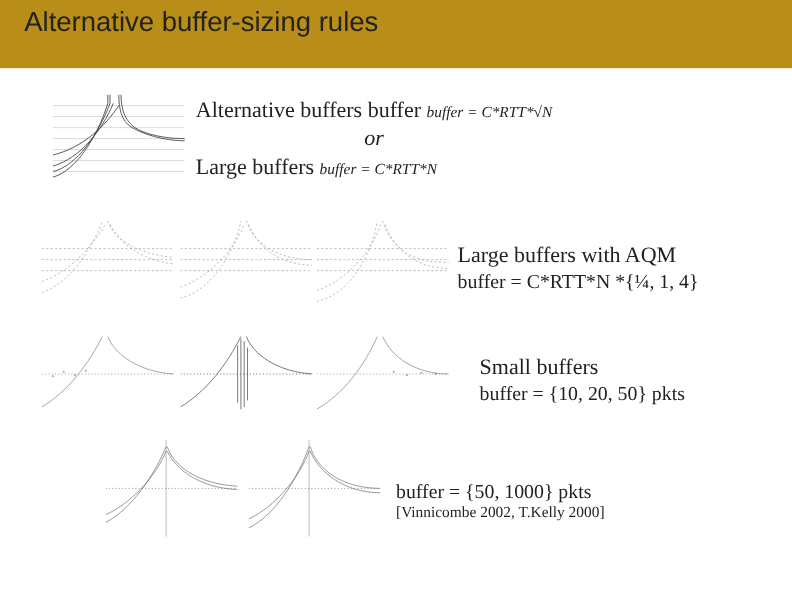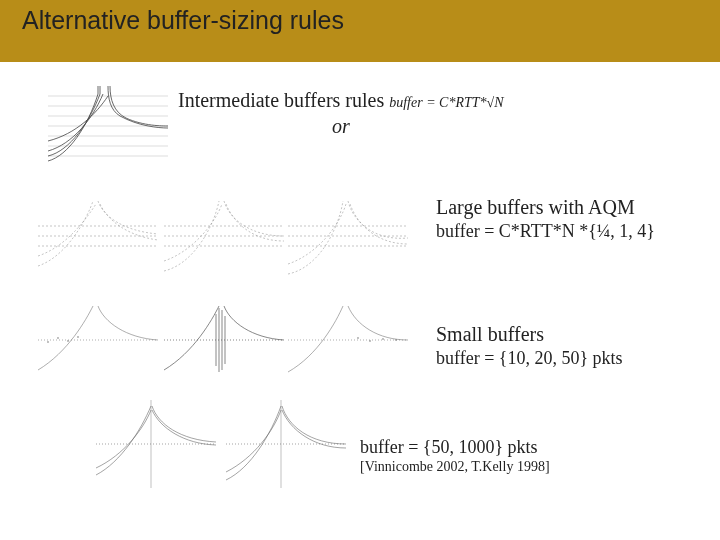--- a/index.html
+++ b/index.html
@@ -85,24 +85,28 @@
       <path d="M0 65 C 25 58 45 32 55 8"></path>
       <path d="M0 55 C 28 48 48 28 60 10"></path>
       <path d="M60 0 C 60 12 62 24 72 30 C 90 40 110 42 120 42"></path>
       <path d="M62 0 C 62 14 66 26 78 32 C 95 40 115 40 120 40"></path>
     </g>
   </svg>
 </div>
 
 <div class="blk" style="left:178px; top:88px;">
   <div class="main">
-    <span>Intermediate buffers rules</span>
+    <span>Alternative buffers buffer</span>
     <span class="inline-formula">buffer = C*RTT*√N</span>
   </div>
   <div class="or">or</div>
+  <div class="main">
+    <span>Large buffers</span>
+    <span class="inline-formula">buffer = C*RTT*N</span>
+  </div>
 </div>
 
 <div class="chart" style="left:38px; top:196px; width:120px; height:80px;">
   <svg width="120" height="80">
       <g stroke="#888" stroke-width="0.5" stroke-dasharray="2,2" fill="none">
     <path d="M0 40 L120 40"></path>
         <path d="M0 50 L120 50"></path>
         <path d="M0 30 L120 30"></path>
     <path d="M0 70 C 30 60 50 20 55 5"></path>
         <path d="M0 60 C 30 50 50 20 58 8"></path>
@@ -131,21 +135,21 @@
         <path d="M0 50 L120 50"></path>
         <path d="M0 30 L120 30"></path>
     <path d="M0 78 C 30 72 50 35 55 5"></path>
         <path d="M0 68 C 30 58 52 28 58 8"></path>
     <path d="M60 5 C 65 25 85 45 120 42"></path>
         <path d="M62 8 C 70 30 90 48 120 48"></path>
   </g>
     </svg>
 </div>
 
-<div class="blk" style="left:416px; top:195px;margin-left:20px;">
+<div class="blk" style="left:416px; top:220px;">
   <div class="main">Large buffers with AQM</div>
   <div class="formula">buffer = C*RTT*N *{¼, 1, 4}</div>
 </div>
 
 <div class="chart" style="left:38px; top:300px; width:120px; height:80px;">
   <svg width="120" height="80">
       <g stroke="#777" stroke-width="0.6" fill="none">
     <g stroke-dasharray="1,2">
           <line x1="0" y1="40" x2="120" y2="40"></line>
         </g>
@@ -224,14 +228,14 @@
     <path d="M0 80 C 25 68 45 34 55 6"></path>
         <path d="M56 6 C 62 26 84 44 120 44"></path>
     <path d="M0 72 C 28 58 48 30 55 10"></path>
         <path d="M56 10 C 64 30 88 48 120 48"></path>
   </g>
     </svg>
 </div>
 
 <div class="blk" style="left:360px; top:436px;">
   <div class="formula">buffer = {50, 1000} pkts</div>
-  <div class="cite">[Vinnicombe 2002, T.Kelly 1998]</div>
+  <div class="cite">[Vinnicombe 2002, T.Kelly 2000]</div>
 </div>
 
 </body></html>

